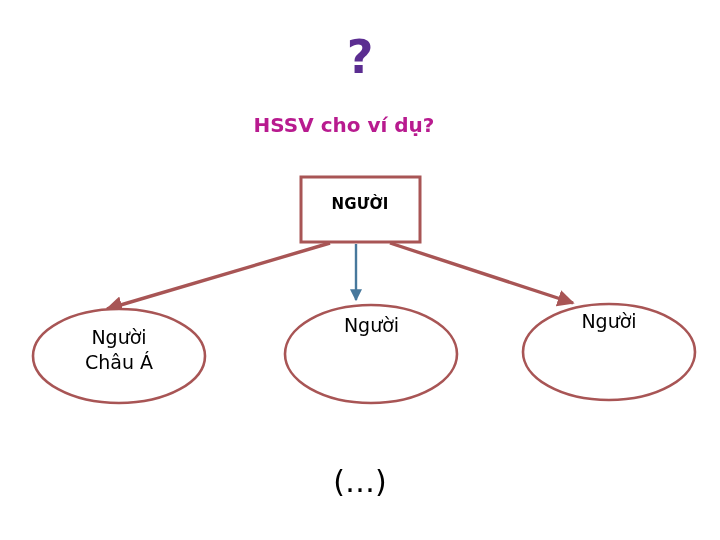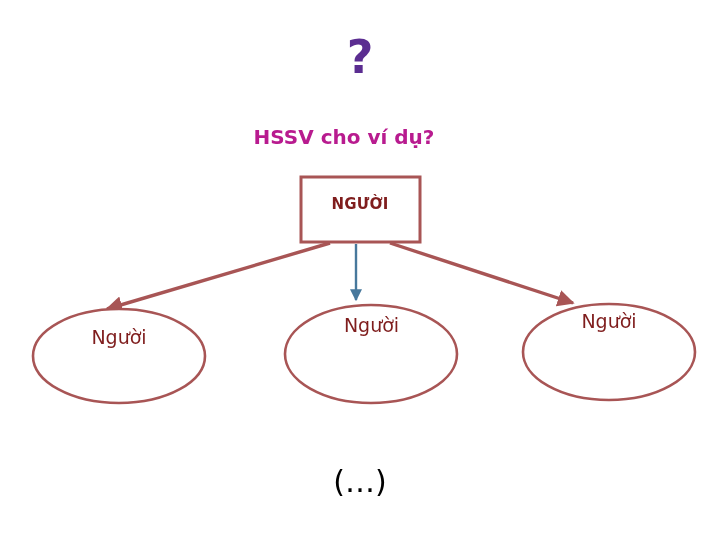--- a/index.html
+++ b/index.html
@@ -36,37 +36,36 @@
     position: absolute;
     left: 0;
     top: 114px;
     width: 688px;
     text-align: center;
     font-family: "DejaVu Sans", sans-serif;
     font-size: 20px;
     font-weight: bold;
     line-height: 1.1;
     color: #b81b8f;
-    margin-top: 12px;
   }
 
   
   svg#canvas {
     position: absolute;
     left: 0;
     top: 0;
     width: 720px;
     height: 540px;
   }
 
   
   .node-label {
     position: absolute;
     text-align: center;
-    color: #7f1d1d;
+    color: #000000;
     font-family: "DejaVu Sans", sans-serif;
     pointer-events: none;
   }
   .root-label {
     left: 300px;
     top: 196px;
     width: 120px;
     font-size: 15px;
     font-weight: bold;
     line-height: 1.1;
@@ -124,20 +123,21 @@
 
     <ellipse cx="371" cy="354" rx="86" ry="49" fill="#ffffff" stroke="#a85555" stroke-width="2.6"></ellipse>
 
     <ellipse cx="609" cy="352" rx="86" ry="48" fill="#ffffff" stroke="#a85555" stroke-width="2.6"></ellipse>
   </svg>
 
   <div class="node-label root-label">NGƯỜI</div>
 
   <div class="node-label leaf-label leaf-left">
     <div>Người</div>
+    <div>Châu Á</div>
   </div>
 
   <div class="node-label leaf-label leaf-middle">
     <div>Người</div>
   </div>
 
   <div class="node-label leaf-label leaf-right">
     <div>Người</div>
   </div>
 

